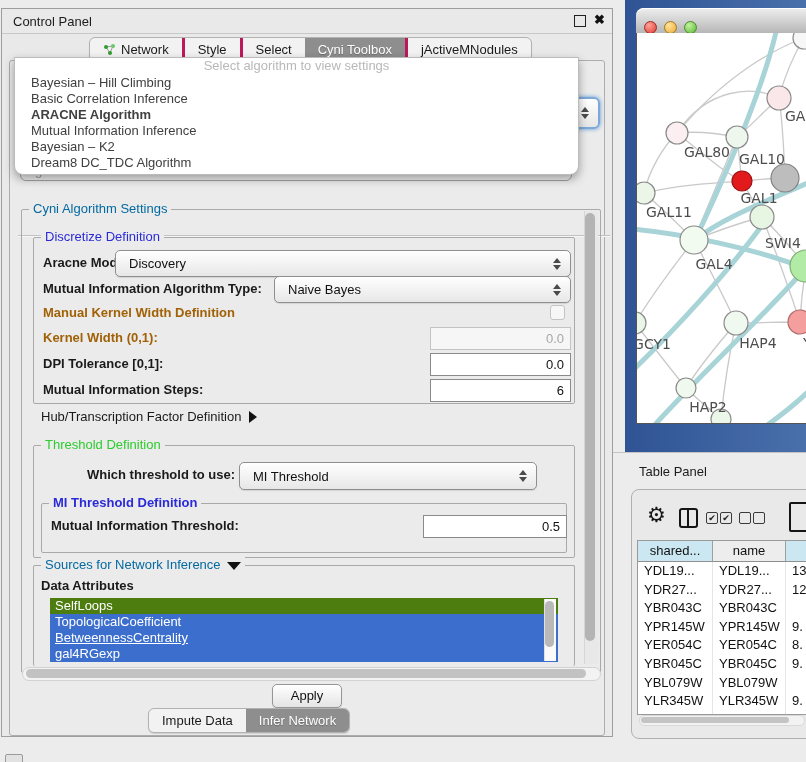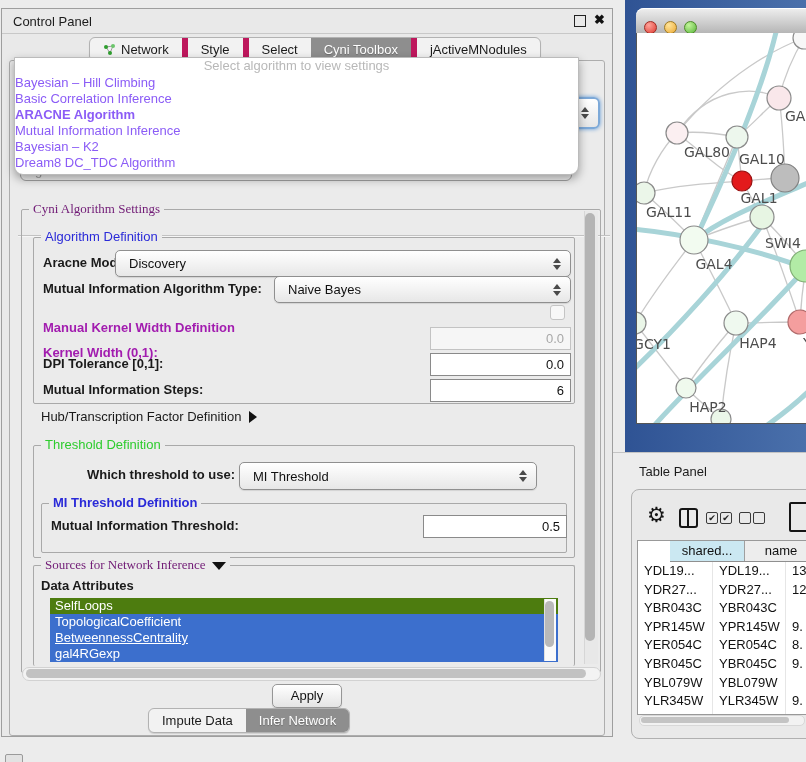--- a/index.html
+++ b/index.html
@@ -1,42 +1,42 @@
 <!DOCTYPE html>
 <html><head>
 <meta charset="utf-8">
 <style>
   html,body{margin:0;padding:0;background:#ececec;font-family:"Liberation Sans",sans-serif;}
   #stage{position:relative;width:806px;height:762px;overflow:hidden;background:#ececec;}
   .abs{position:absolute;}
   .lbl{font-size:13px;color:#1a1a1a;white-space:nowrap;}
   .b{font-weight:bold;}
-  .dis{color:#a21caf;margin-top:15px;}
+  .dis{color:#a16207;}
   
   .cp-window{left:1px;top:8px;width:610px;height:727px;background:#e9e9e9;border:1px solid #9e9e9e;}
   .cp-titlebar{left:0;top:0;width:100%;height:24px;border-bottom:1px solid #c8c8c8;}
   .cp-title{left:11px;top:5px;font-size:13px;color:#1c1c1c;}
   .float-icon{left:572px;top:6px;width:10px;height:10px;border:1.5px solid #222;background:transparent;}
   .close-icon{left:592px;top:3px;font-size:13px;font-weight:bold;color:#111;}
   
   .tabstrip{display:flex;border:1px solid #b2b2b2;border-radius:6px;background:#f2f2f2;overflow:hidden;height:23px;box-shadow:0 1px 1px rgba(0,0,0,.12);}
-  .tab{display:flex;align-items:center;gap:5px;padding:0 13px;font-size:13px;color:#1a1a1a;border-left:6px solid #be185d;cursor:default;}
+  .tab{display:flex;align-items:center;gap:5px;padding:0 13px;font-size:13px;color:#1a1a1a;border-left:3px solid #be185d;cursor:default;}
   .tab:first-child{border-left:none;}
   .tab.selected{background:#8e8e8e;color:#fff;border-left:none;text-shadow:0 1px 1px rgba(0,0,0,.25);}
   .top-tabs{left:87px;top:28px;}
   .bottom-tabs{left:146px;top:699px;}
   
   .cp-body{left:7px;top:51px;width:594px;height:674px;background:#ebebeb;border:1px solid #adadad;border-radius:3px;}
   .sep{left:8px;top:174px;width:592px;height:1px;background:#c2c2c2;border-bottom:1px solid #f6f6f6;}
   
   .fs{position:absolute;border:1px solid #a9a9a9;border-radius:2px;}
   .fs>.legend{position:absolute;top:-9px;left:7px;background:#ebebeb;padding:0 4px;font-size:13px;white-space:nowrap;}
   .t-blue{color:#2a2ad8;}
   .t-green{color:#2ecc2e;}
-  .t-dark{color:#701a75;font-family:Liberation Serif, serif;}
+  .t-dark{color:#0369a1;}
   
   .combo{position:absolute;border:1px solid #8f8f8f;border-radius:5px;background:linear-gradient(#ffffff,#e7e7e7);display:flex;align-items:center;box-shadow:0 1px 1px rgba(0,0,0,.1);}
   .combo-text{font-size:13px;color:#111;padding-left:13px;}
   .combo-arrows{position:absolute;right:9px;top:50%;transform:translateY(-50%);display:flex;flex-direction:column;gap:2px;}
   .tri-up{width:0;height:0;border-left:4px solid transparent;border-right:4px solid transparent;border-bottom:5px solid #4a4a4a;}
   .tri-dn{width:0;height:0;border-left:4px solid transparent;border-right:4px solid transparent;border-top:5px solid #4a4a4a;}
   
   .tfield{position:absolute;border:1px solid #8a8a8a;background:#fff;font-size:13px;color:#111;text-align:right;padding-right:6px;line-height:21px;height:21px;box-sizing:content-box;}
   .tfield.disabled{border-color:#c3c3c3;background:#f6f6f6;color:#a8a8a8;}
   .checkbox{position:absolute;width:13px;height:13px;border:1px solid #c4c4c4;border-radius:3px;background:#f7f7f7;}
@@ -51,21 +51,21 @@
   
   .vscroll-track{left:581px;top:201px;width:13px;height:453px;background:#e8e8e8;border-left:1px solid #d6d6d6;}
   .vscroll-thumb{left:582px;top:203px;width:10px;height:428px;background:#b4b4b4;border-radius:5px;}
   .hscroll-track{left:19px;top:657px;width:577px;height:12px;background:#f3f3f3;border:1px solid #d2d2d2;border-radius:7px;}
   .hscroll-thumb{left:23px;top:659px;width:560px;height:9px;background:#c2c2c2;border-radius:5px;}
   
   .apply-btn{left:269px;top:667px;width:68px;height:22px;border:1px solid #969696;border-radius:5px;background:linear-gradient(#ffffff,#e4e4e4);font-size:13px;color:#111;text-align:center;line-height:22px;box-shadow:0 1px 1px rgba(0,0,0,.15);}
   
   .popup{left:14px;top:57px;width:563px;height:116px;background:#fff;border:1px solid #bbb;border-radius:0 0 9px 9px;box-shadow:0 4px 10px rgba(0,0,0,.35);z-index:20;overflow:hidden;}
   .popup-header{text-align:center;color:#b8b8b8;font-size:13px;height:17px;line-height:16px;}
-  .pp-item{font-size:13px;color:#8b5cf6;height:16px;line-height:16px;padding-left:0;white-space:nowrap;}
+  .pp-item{font-size:13px;color:#404040;height:16px;line-height:16px;padding-left:16px;white-space:nowrap;}
   .pp-item.selected{font-weight:bold;}
   .focus-combo{left:540px;top:97px;width:56px;height:28px;border:2px solid #7da9d8;border-radius:6px;background:linear-gradient(#fff,#e6e6e6);box-shadow:0 0 4px #5b96d6;z-index:5;}
   .ghost-combo{left:20px;top:148px;width:550px;height:31px;border:1px solid #a2a2a2;border-radius:6px;background:#f2f2f2;z-index:4;display:flex;align-items:flex-end;}
   .ghost-combo span{font-size:13px;color:#a0a0a0;padding:0 0 2px 14px;}
   
   .desktop{left:625px;top:0;width:181px;height:452px;background:linear-gradient(90deg,#2f5394,#4a70ab);}
   .net-window{left:636px;top:8px;width:170px;height:416px;}
   .net-titlebar{left:0;top:0;width:100%;height:25px;background:linear-gradient(#efefef,#b6b6b6);border-bottom:1px solid #7e7e7e;border-radius:8px 0 0 0;box-shadow:inset 0 1px 0 #fff;}
   .mac-light{position:absolute;top:13px;width:13px;height:13px;border-radius:50%;}
   .mac-red{left:8px;background:radial-gradient(circle at 35% 30%,#ffa39a,#dd3a30);border:1px solid #9e2a22;box-sizing:border-box;}
@@ -75,21 +75,21 @@
   
   .tp-area{left:613px;top:452px;width:193px;height:310px;background:#ececec;border-top:1px solid #c4c4c4;}
   .tp-title{left:639px;top:464px;font-size:13px;color:#1c1c1c;}
   .tp-panel{left:631px;top:489px;width:180px;height:248px;background:#e9e9e9;border:1px solid #b0b0b0;border-radius:8px 0 0 8px;}
   .gear-icon{left:647px;top:504px;font-size:21px;color:#151515;line-height:21px;}
   .col-icon{left:679px;top:508px;width:15px;height:16px;border:2px solid #151515;border-radius:3px;}
   .col-icon::after{content:"";position:absolute;left:6px;top:0;width:2px;height:16px;background:#151515;}
   .cb-icon{position:absolute;width:10px;height:10px;border:1.5px solid #3a3a3a;border-radius:2px;font-size:9px;line-height:10px;text-align:center;color:#222;}
   .doc-icon{left:789px;top:502px;width:20px;height:26px;border:2px solid #151515;border-radius:2px;background:#e9e9e9;}
   .tp-table{left:637px;top:540px;width:169px;height:173px;background:#fff;border:1px solid #999;border-right:none;overflow:hidden;}
-  .tp-header{display:flex;height:20px;border-bottom:1px solid #8f8f8f;margin-left:32px;}
+  .tp-header{display:flex;height:20px;border-bottom:1px solid #8f8f8f;}
   .th{font-size:13px;color:#111;text-align:center;line-height:20px;background:#ededed;border-right:1px solid #9f9f9f;box-sizing:border-box;overflow:hidden;white-space:nowrap;flex:none;}
   .th.hl{background:#cbe8f2;}
   .tr{display:flex;height:18.6px;}
   .td{font-size:13px;color:#111;line-height:18.6px;padding-left:6px;box-sizing:border-box;overflow:hidden;white-space:nowrap;flex:none;border-right:1px solid #e6e6e6;}
   .tp-hscroll{left:639px;top:715px;width:164px;height:9px;background:#f2f2f2;border:1px solid #d8d8d8;border-radius:5px;}
   .tp-hthumb{left:641px;top:717px;width:148px;height:6px;background:#c4c4c4;border-radius:4px;}
   .mini-icon{left:5px;top:754px;width:16px;height:11px;border:1.5px solid #9a9a9a;border-radius:2px;background:#e2e2e2;}
 </style>
 </head>
 <body>
@@ -127,21 +127,21 @@
       </div>
 
     <div class="abs cp-body">
       <div class="abs sep"></div>
 
       <div class="fs" style="left:11px;top:148px;width:578px;height:462px;">
         <span class="legend t-dark">Cyni Algorithm Settings</span>
       </div>
 
       <div class="fs" style="left:23px;top:176px;width:540px;height:165px;">
-        <span class="legend t-blue">Algorithm Definition</span>
+        <span class="legend t-blue">Discretize Definition</span>
       </div>
       <div class="abs lbl b" style="left:33px;top:189px;line-height:25px;">Aracne Mode:</div>
       <div class="combo" style="left:105px;top:189px;width:454px;height:25px;">
         <span class="combo-text">Discovery</span>
         <span class="combo-arrows">
             <i class="tri-up"></i>
             <i class="tri-dn"></i>
           </span>
       </div>
       <div class="abs lbl b" style="left:33px;top:215px;line-height:25px;">Mutual Information Algorithm Type:</div>

